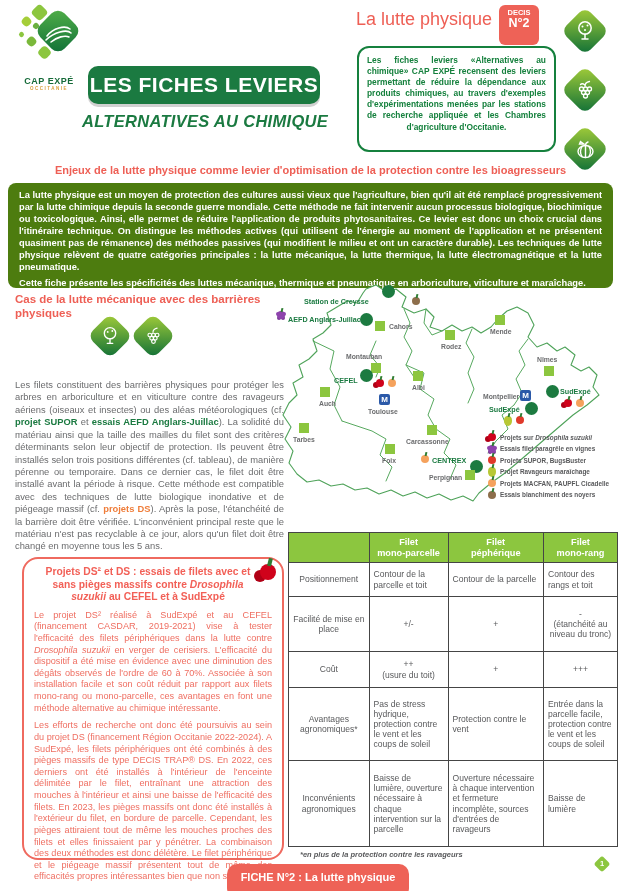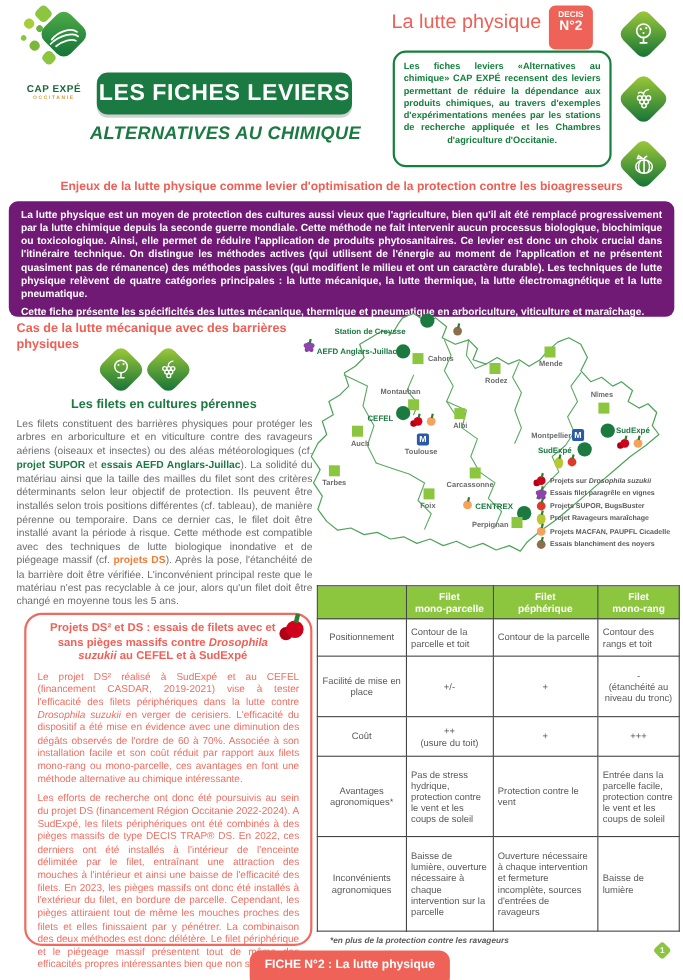--- a/index.html
+++ b/index.html
@@ -27,21 +27,21 @@
     font-size:16.5px;font-weight:800;font-style:italic;color:#1b7a41;letter-spacing:.3px;}
   #intro-box{position:absolute;left:357px;top:46px;width:199px;min-height:106px;border:2px solid #15803d;
     border-radius:12px;padding:7px 8px;box-sizing:border-box;font-size:8.4px;font-weight:700;
     color:#15803d;text-align:justify;text-align-last:center;line-height:1.32;}
   .sector{position:absolute;left:568px;width:34px;height:34px;border-radius:8px;transform:rotate(45deg);
     background:linear-gradient(135deg,#a5ce39,#0d6e37);display:flex;align-items:center;justify-content:center;}
   .sector svg{transform:rotate(-45deg);}
   
   #enjeux-heading{position:absolute;left:0;top:164px;width:621px;text-align:center;
     font-size:11px;font-weight:800;color:#ee5f55;}
-  #green-block{position:absolute;left:8px;top:183px;right:8px;height:105px;background:#701a75;
+  #green-block{position:absolute;left:8px;top:183px;right:8px;height:105px;background:#4d7c0f;
     border-radius:8px;color:#fff;font-weight:600;font-size:9.3px;line-height:1.3;
     padding:6px 11px;box-sizing:border-box;text-align:justify;}
   #green-block p{margin:0 0 3px 0;}
   
   #mech-heading{position:absolute;left:15px;top:293px;width:268px;font-size:11.5px;font-weight:800;
     color:#ee5f55;line-height:1.2;}
   .dmd-sm{position:absolute;top:320px;width:32px;height:32px;border-radius:8px;transform:rotate(45deg);
     background:linear-gradient(135deg,#a5ce39,#0d6e37);display:flex;align-items:center;justify-content:center;}
   .dmd-sm svg{transform:rotate(-45deg);}
   #filets-heading{position:absolute;left:15px;top:362px;width:268px;text-align:center;
@@ -194,21 +194,20 @@
     <svg width="22" height="22" viewBox="0 0 24 24" fill="none" stroke="#fff" stroke-width="1.3" stroke-linecap="round">
       <path d="M12 8 C12 5 14 4 16.5 3.5"></path>
       <circle cx="8.5" cy="11" r="2"></circle>
         <circle cx="12.5" cy="11" r="2"></circle>
         <circle cx="16.5" cy="11" r="2"></circle>
       <circle cx="10.5" cy="14.5" r="2"></circle>
         <circle cx="14.5" cy="14.5" r="2"></circle>
         <circle cx="12.5" cy="18" r="2"></circle>
     </svg>
   </div>
-  <div id="filets-heading">Les filets en cultures pérennes</div>
   <div id="filets-text"><span>Les filets constituent des barrières physiques pour protéger les arbres en arboriculture et en viticulture contre des ravageurs aériens (oiseaux et insectes) ou des aléas météorologiques (cf. </span><span class="seg-green">projet SUPOR</span><span> et </span><span class="seg-green">essais AEFD Anglars-Juillac</span><span>). La solidité du matériau ainsi que la taille des mailles du filet sont des critères déterminants selon leur objectif de protection. Ils peuvent être installés selon trois positions différentes (cf. tableau), de manière pérenne ou temporaire. Dans ce dernier cas, le filet doit être installé avant la période à risque. Cette méthode est compatible avec des techniques de lutte biologique inondative et de piégeage massif (cf. </span><span class="seg-orange">projets DS</span><span>). Après la pose, l'étanchéité de la barrière doit être vérifiée. L'inconvénient principal reste que le matériau n'est pas recyclable à ce jour, alors qu'un filet doit être changé en moyenne tous les 5 ans.</span></div>
 
   <div id="projets-box">
     <span id="box-cherry" class="fr cherry" style="position:absolute;"></span>
     <div id="projets-title"><span>Projets DS² et DS : essais de filets avec et sans pièges massifs contre </span><span class="seg-bolditalic">Drosophila suzukii</span><span> au CEFEL et à SudExpé</span></div>
     <div class="projets-para"><span>Le projet DS² réalisé à SudExpé et au CEFEL (financement CASDAR, 2019-2021) vise à tester l'efficacité des filets périphériques dans la lutte contre </span><span class="seg-italic">Drosophila suzukii</span><span> en verger de cerisiers. L'efficacité du dispositif a été mise en évidence avec une diminution des dégâts observés de l'ordre de 60 à 70%. Associée à son installation facile et son coût réduit par rapport aux filets mono-rang ou mono-parcelle, ces avantages en font une méthode alternative au chimique intéressante.</span></div>
     <div class="projets-para">Les efforts de recherche ont donc été poursuivis au sein du projet DS (financement Région Occitanie 2022-2024). A SudExpé, les filets périphériques ont été combinés à des pièges massifs de type DECIS TRAP® DS. En 2022, ces derniers ont été installés à l'intérieur de l'enceinte délimitée par le filet, entraînant une attraction des mouches à l'intérieur et ainsi une baisse de l'efficacité des filets. En 2023, les pièges massifs ont donc été installés à l'extérieur du filet, en bordure de parcelle. Cependant, les pièges attiraient tout de même les mouches proches des filets et elles finissaient par y pénétrer. La combinaison des deux méthodes est donc délétère. Le filet périphérique et le piégeage massif présentent tout de même des efficacités propres intéressantes bien que non suffisantes.</div>
   </div>
 
   <div id="map">

